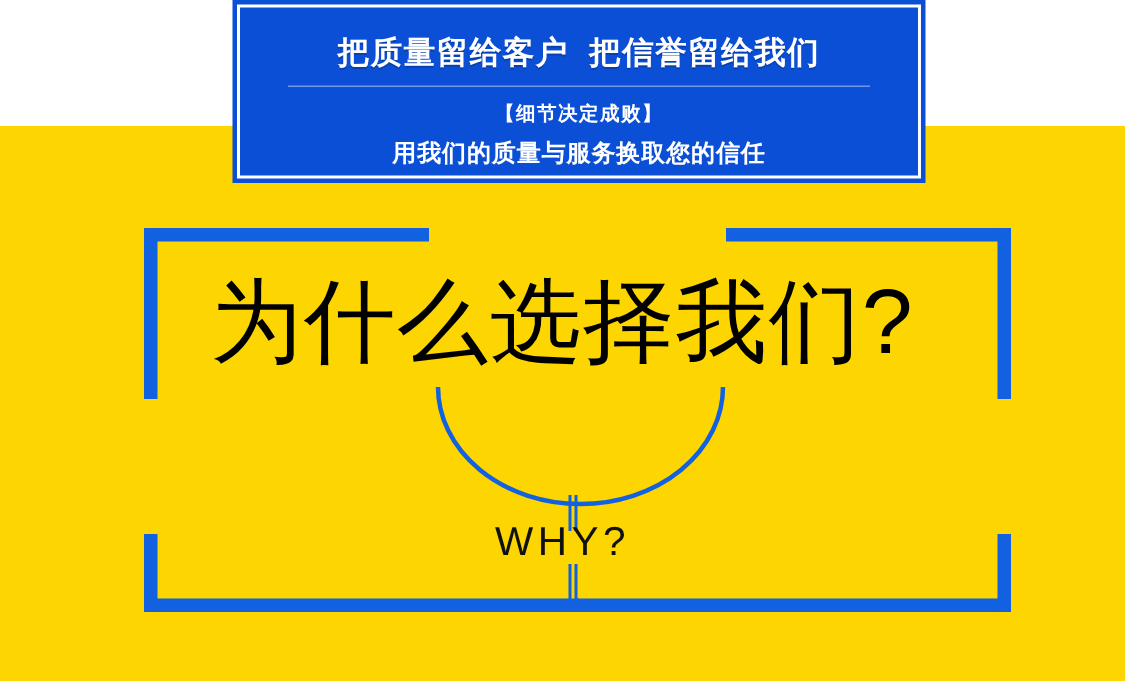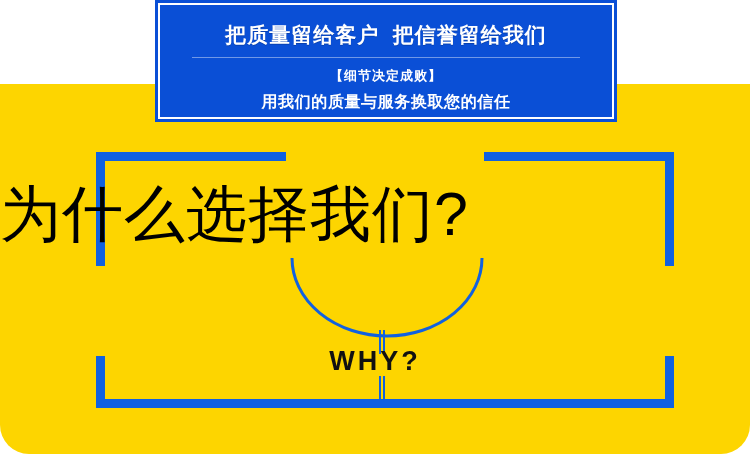--- a/index.html
+++ b/index.html
@@ -10,21 +10,20 @@
   body {
     font-family: "Liberation Sans", "DejaVu Sans", sans-serif;
   }
 
   #poster {
     position: relative;
     width: 750px;
     height: 454px;
     overflow: hidden;
     background: #ffffff;
-    border-radius: 29px;
   }
 
   
   .yellow-field {
     position: absolute;
     left: 0;
     top: 84px;
     width: 750px;
     height: 370px;
     background: #fdd500;
@@ -107,21 +106,21 @@
   
   .bk-br-h { right: 0px;  bottom: 0px; width: 290px; height: 9px; }
   .bk-br-v { right: 0px;  bottom: 0px; width: 9px;   height: 52px; }
 
   
   .headline {
     position: absolute;
     left: 0;
     top: 184px;
     width: 750px;
-    text-align: left;
+    text-align: center;
     color: #000000;
     font-size: 61px;
     font-weight: 500;
     letter-spacing: 1px;
     line-height: 1;
     white-space: pre;
   }
 
   
   .arc-wrap {
@@ -156,21 +155,21 @@
 
   
   .why {
     position: absolute;
     left: 0;
     top: 348px;
     width: 750px;
     text-align: center;
     color: #111111;
     font-size: 27px;
-    font-weight: 700;
+    font-weight: 400;
     letter-spacing: 3px;
     line-height: 1;
   }
 </style>
 </head>
 <body>
 
 <div id="poster">
 
   <div class="yellow-field"></div>

